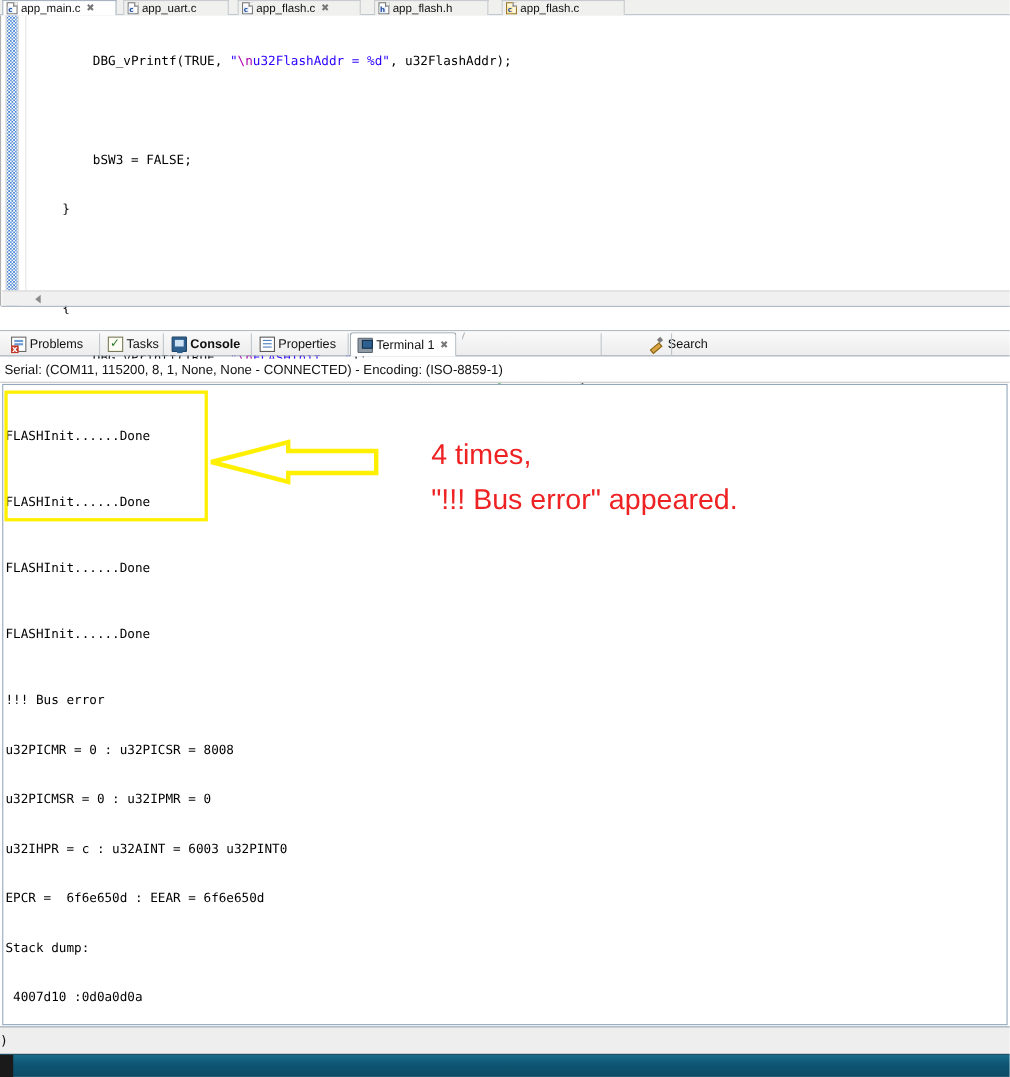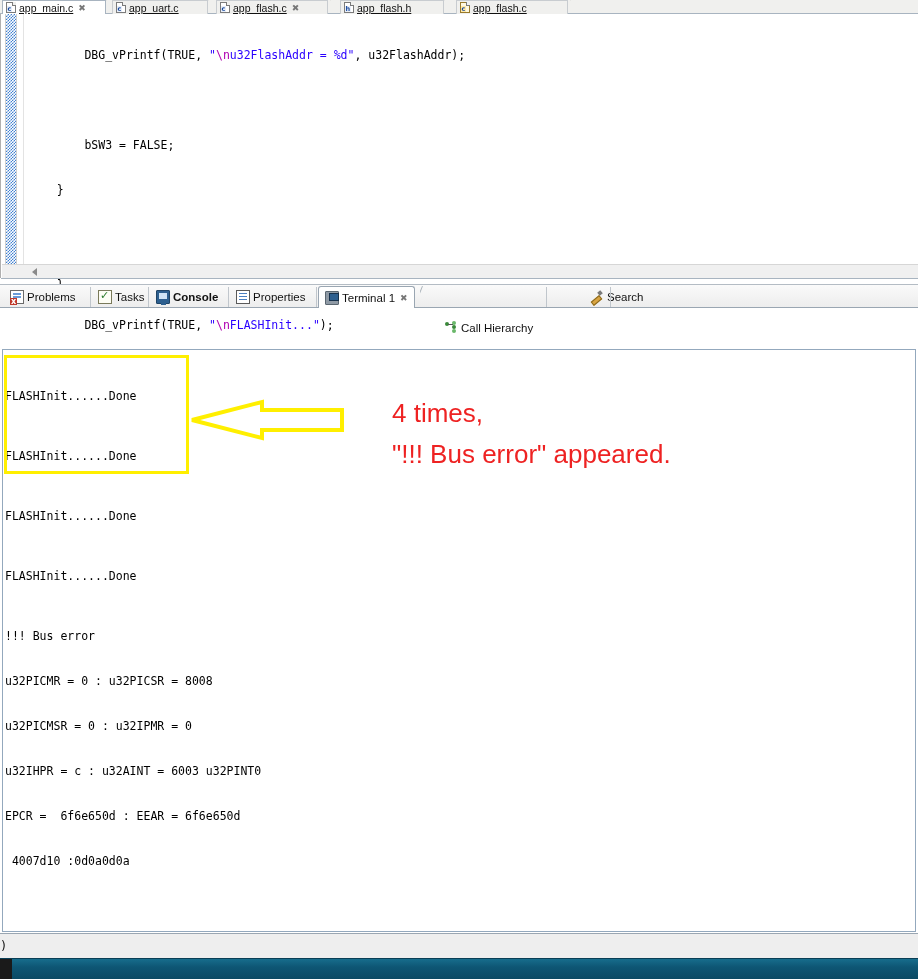--- a/index.html
+++ b/index.html
@@ -36,21 +36,21 @@
     border-left: 1px solid #a8b4c0;
     border-right: 1px solid #a8b4c0;
     border-top: 1px solid #a8b4c0;
   }
   .etab.inactive {
     background: #f0f0ee;
     border-left: 1px solid #c8ccd0;
     border-right: 1px solid #c8ccd0;
     border-top: 1px solid #c8ccd0;
   }
-  .etab .tlabel { margin: 4px 3px; text-decoration: underline; }
+  .etab .tlabel { margin: 4px 3px; }
   .fileicon {
     width: 10px; height: 11px;
     background: #ffffff;
     border: 1px solid #7b7b7b;
     position: relative;
     display: inline-block;
     flex: 0 0 auto;
     font-size: 6px;
     line-height: 10px;
     text-align: left;
@@ -161,21 +161,21 @@
     border-bottom: 4px solid transparent;
     border-right: 5px solid #8a8a8a;
   }
   .editor-bottom-border {
     position: absolute; left: 0; bottom: -1px;
     width: 918px; height: 1px; background: #a8b4c0;
   }
 
   
   .viewbar {
-    position: absolute; left: 0; top: 284px;
+    position: absolute; left: 0; top: 300px;
     width: 918px; height: 24px;
     background: linear-gradient(#fafafa, #ededed);
     border-top: 1px solid #b4bcc4;
     border-bottom: 1px solid #9aa6b2;
   }
   .vtab {
     position: absolute; top: 1px; height: 22px;
     display: flex; align-items: center; gap: 3px;
     padding: 0 6px;
     font-size: 11.5px;
@@ -464,32 +464,34 @@
     </div>
     <div class="vsep" style="left:546px;"></div>
 
     <div class="vtab" style="left:548px;margin-left:36px;">
       <span class="ic ic-search"></span>
       <span>Search</span>
     </div>
     <div class="vsep" style="left:610px;"></div>
   </div>
 
+  <div class="term-status">Serial: (COM11, 115200, 8, 1, None, None - CONNECTED) - Encoding: (ISO-8859-1)</div>
 
   <div class="term-body">
     <div class="term-text">
       <div class="row tall">FLASHInit......Done</div>
       <div class="row tall">FLASHInit......Done</div>
       <div class="row tall">FLASHInit......Done</div>
       <div class="row tall">FLASHInit......Done</div>
       <div class="row">!!! Bus error</div>
       <div class="row">u32PICMR = 0 : u32PICSR = 8008</div>
       <div class="row">u32PICMSR = 0 : u32IPMR = 0</div>
       <div class="row">u32IHPR = c : u32AINT = 6003 u32PINT0</div>
       <div class="row">EPCR =  6f6e650d : EEAR = 6f6e650d</div>
+      <div class="row">Stack dump:</div>
       <div class="row"> 4007d10 :0d0a0d0a</div>
       
       
       
       
       
       
       
       
       

